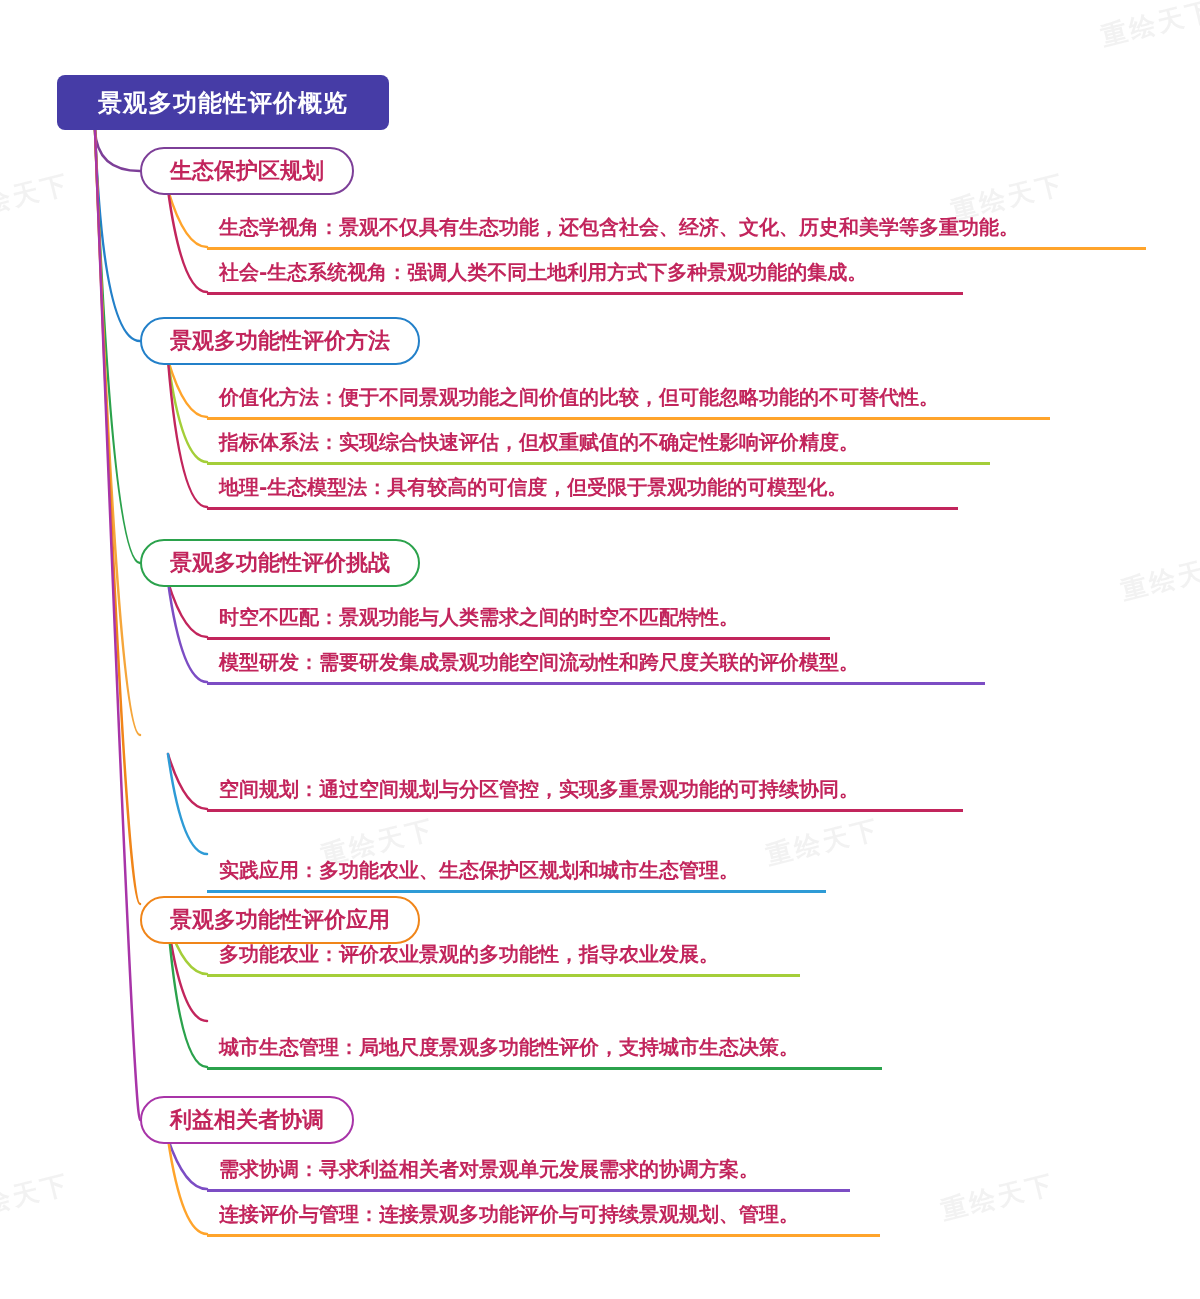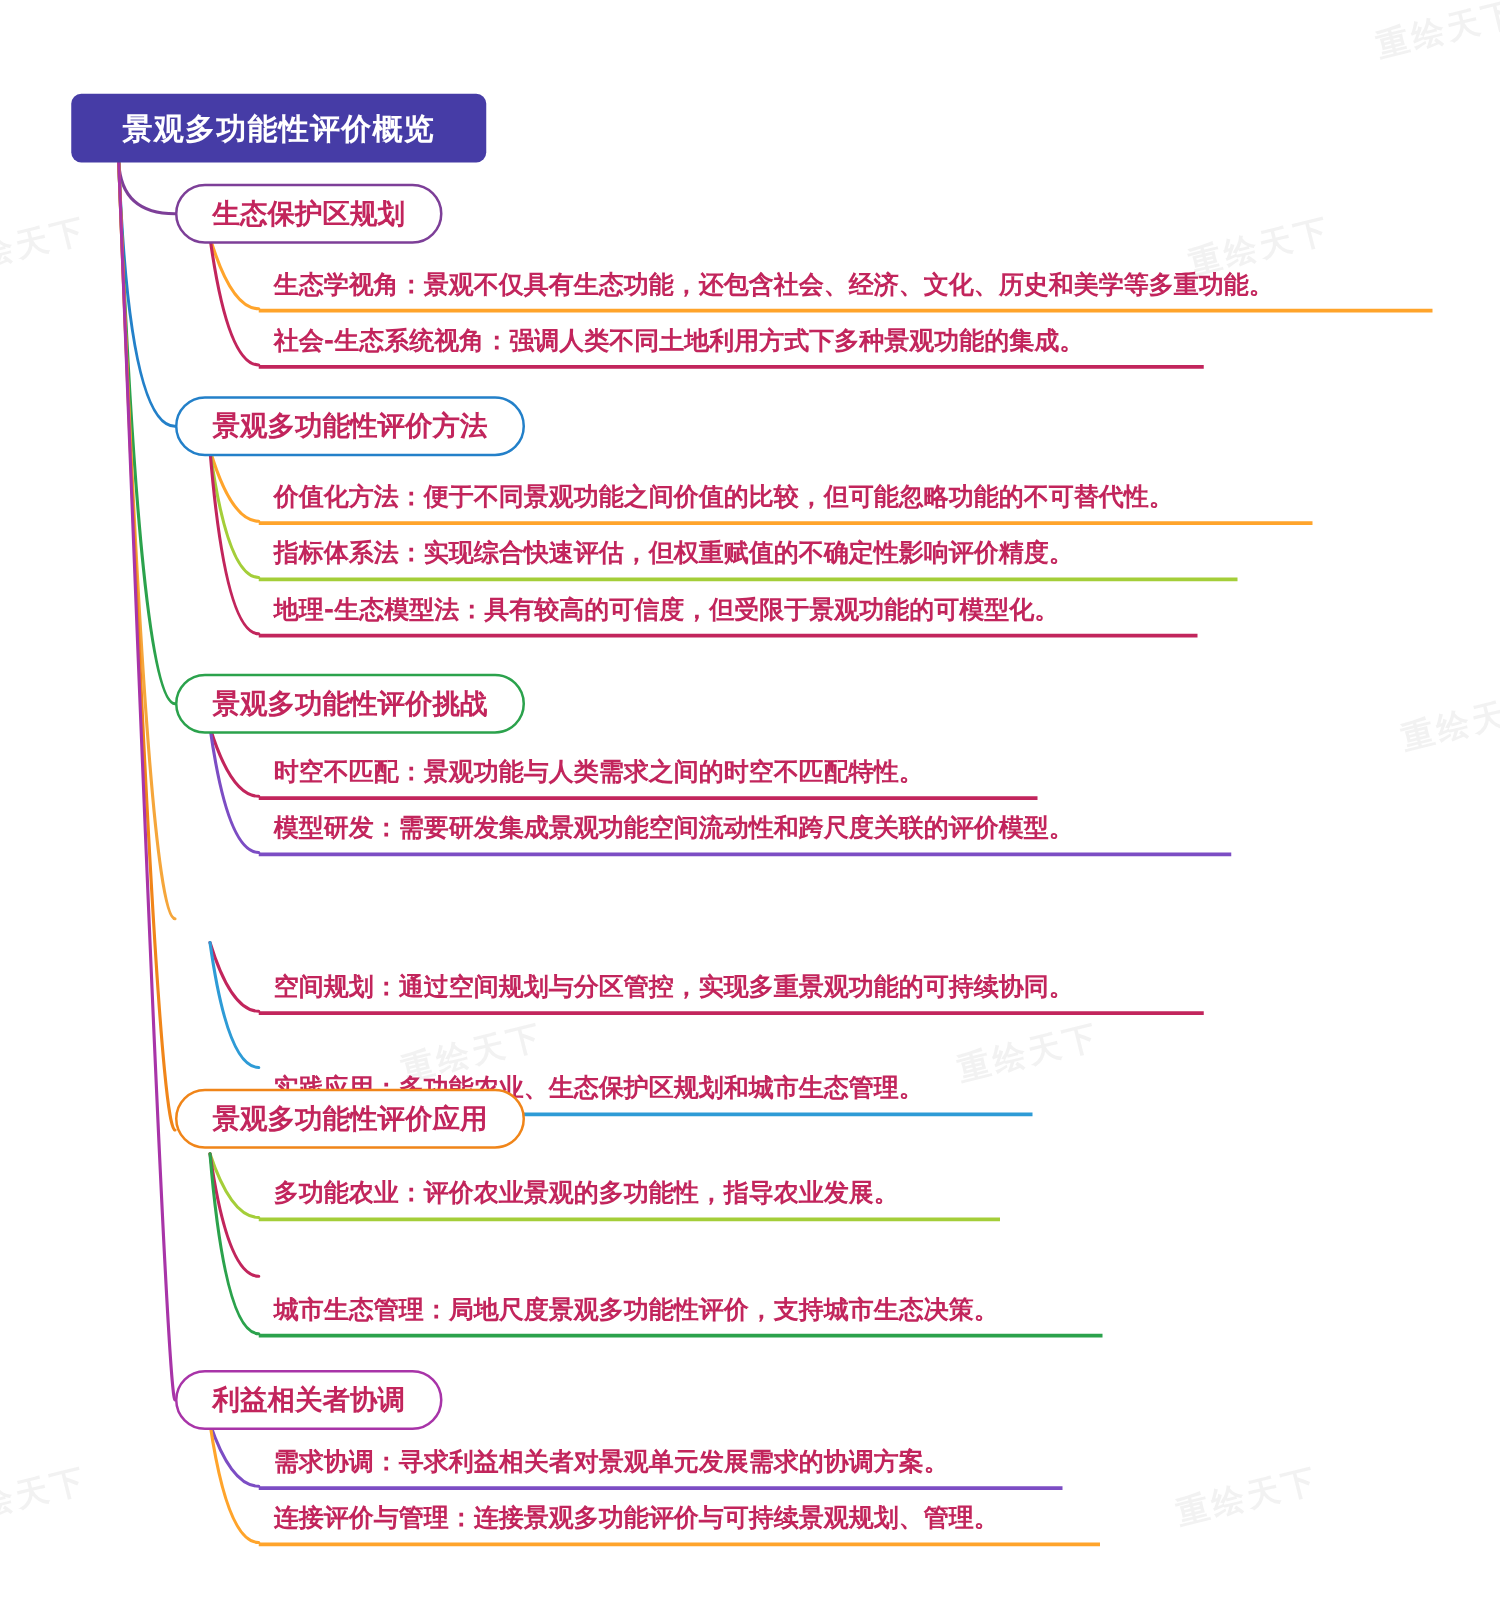--- a/index.html
+++ b/index.html
@@ -100,21 +100,21 @@
     <span>模型研发：需要研发集成景观功能空间流动性和跨尺度关联的评价模型。</span>
   </div>
 
   <div class="leaf" style="top: 779px; width: 756px; border-bottom-color: rgb(194, 37, 92);">
     <span>空间规划：通过空间规划与分区管控，实现多重景观功能的可持续协同。</span>
   </div>
   <div class="leaf" style="top: 824px; width: 619px; border-bottom-color: rgb(46, 155, 214); margin-top: 36px;">
     <span>实践应用：多功能农业、生态保护区规划和城市生态管理。</span>
   </div>
 
-  <div class="branch" style="top: 871px; border-color: rgb(240, 133, 25);">
+  <div class="branch" style="top: 896px; border-color: rgb(240, 133, 25);">
     <span>景观多功能性评价应用</span>
   </div>
   <div class="leaf" style="top: 944px; width: 593px; border-bottom-color: rgb(164, 206, 57);">
     <span>多功能农业：评价农业景观的多功能性，指导农业发展。</span>
   </div>
   <div class="leaf" style="top: 1037px; width: 675px; border-bottom-color: rgb(43, 162, 76);">
     <span>城市生态管理：局地尺度景观多功能性评价，支持城市生态决策。</span>
   </div>
 
   <div class="branch" style="top: 1096px; border-color: rgb(168, 52, 168);">

